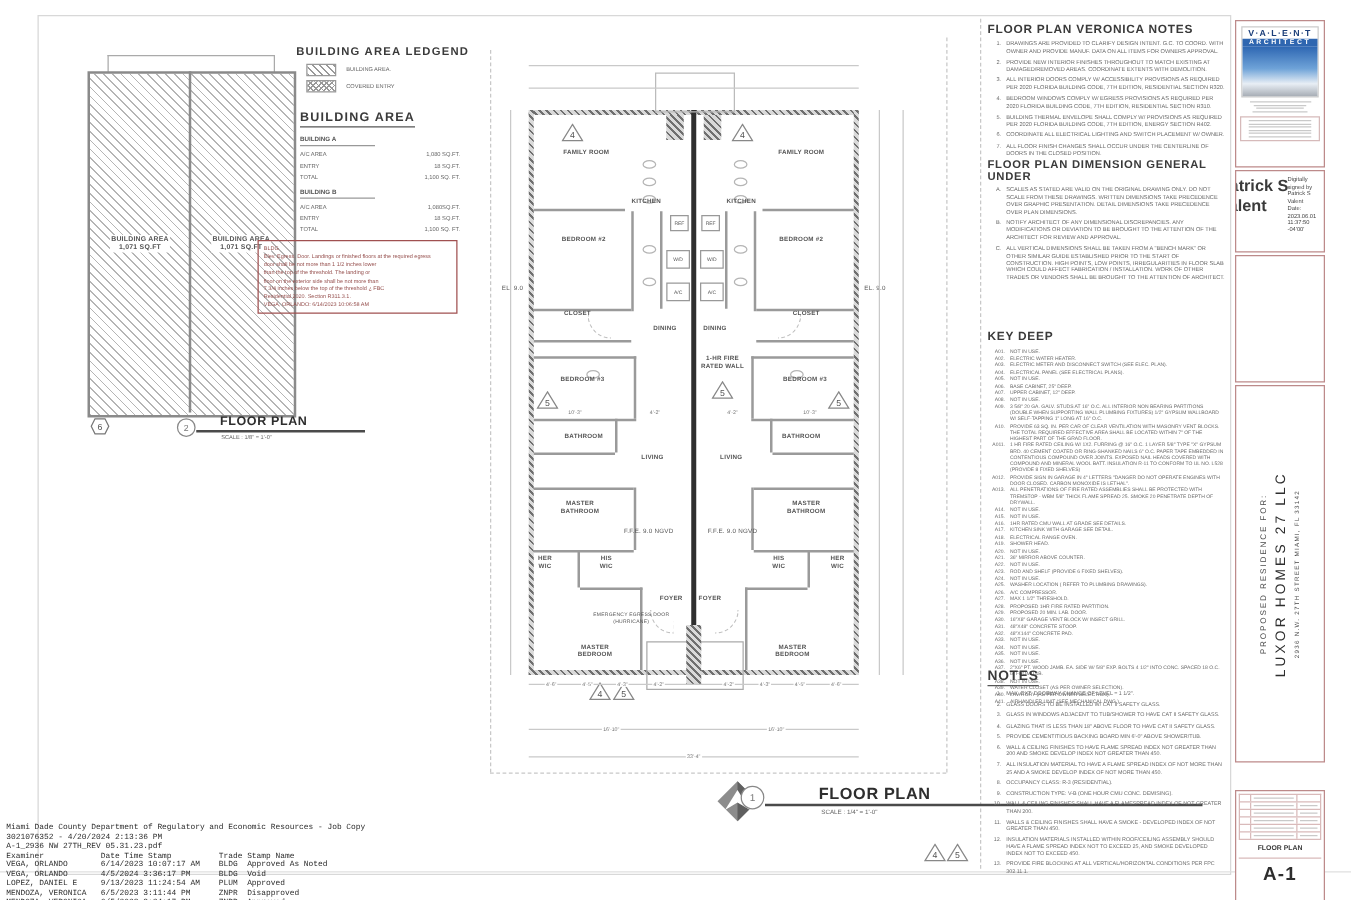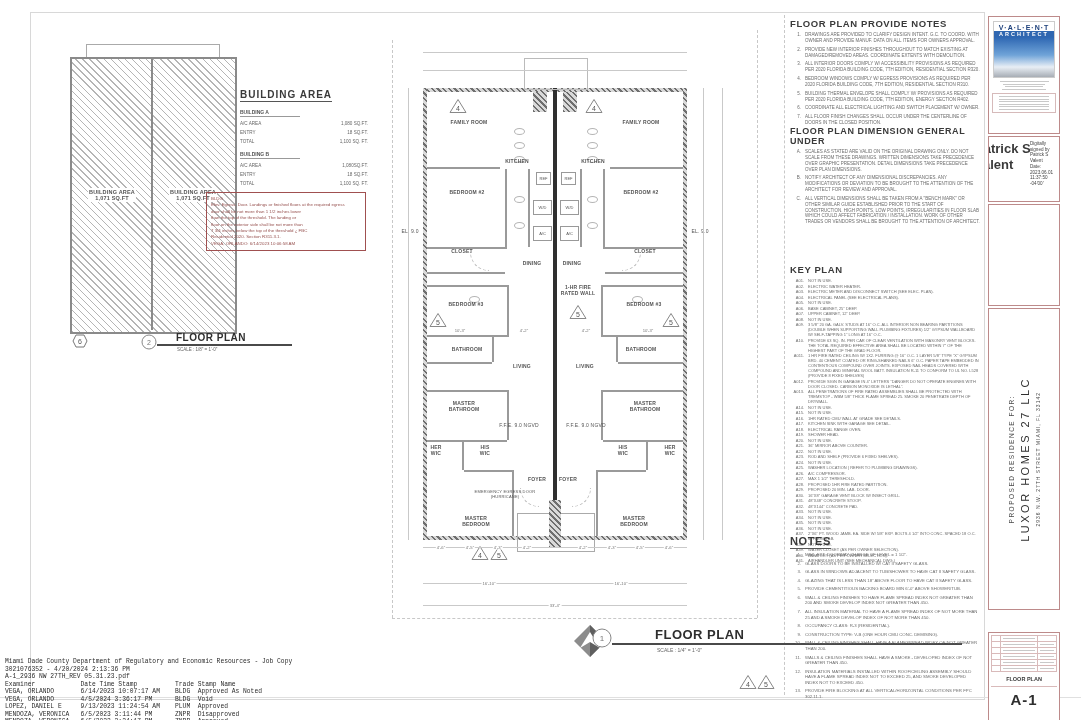--- a/index.html
+++ b/index.html
@@ -73,20 +73,31 @@
   <div class="abs" style="left:151px;top:57px;width:2px;height:273px;background:#8a8a8a;"></div>
   <div class="rl big" style="left:112px;top:195px;background:#fff;padding:1px;">BUILDING AREA
 1,071 SQ.FT</div>
   <div class="rl big" style="left:193px;top:195px;background:#fff;padding:1px;">BUILDING AREA
 1,071 SQ.FT</div>
   <svg class="marker" style="left:80px;top:341px;" width="16" height="14" viewBox="0 0 16 14">
       <polygon points="4,1 12,1 15,7 12,13 4,13 1,7" fill="none" stroke="#777"></polygon>
       <text x="8" y="10" font-size="7" fill="#555" text-anchor="middle">6</text>
     </svg>
 
+  <div class="abs" style="left:237px;top:36px;width:150px;">
+    <div class="sec-title" style="font-size:9px;">BUILDING  AREA  LEDGEND</div>
+    <div class="leg-row" style="margin:5px 0 3px 8px;">
+      <span class="leg-sw" style="width:22px;height:8px;margin-right:8px;background:repeating-linear-gradient(45deg,#999 0 1px,transparent 1px 4px);border:1px solid #999;"></span>
+      <span class="leg-label">BUILDING AREA.</span>
+    </div>
+    <div class="leg-row" style="margin:0 0 0 8px;">
+      <span class="leg-sw" style="width:22px;height:8px;margin-right:8px;background:repeating-linear-gradient(45deg,#999 0 1px,transparent 1px 3px),repeating-linear-gradient(-45deg,#999 0 1px,transparent 1px 3px);border:1px solid #999;"></span>
+      <span class="leg-label">COVERED ENTRY</span>
+    </div>
+  </div>
 
   <div class="abs" style="left:240px;top:84px;width:140px;">
     <div class="sec-title underline" style="font-size:10px;">BUILDING  AREA</div>
     <div>
       <div class="bldg-name">BUILDING A</div>
       <div>
           <div class="tbl-row">
             <span>A/C AREA</span>
             <span>1,080 SQ.FT.</span>
           </div>
@@ -339,21 +350,21 @@
   </svg>
   <svg class="abs" style="left:592px;top:628px;" width="20" height="20">
       <circle cx="10" cy="10" r="9" fill="#fff" stroke="#888"></circle>
       <text x="10" y="13" font-size="8" fill="#777" text-anchor="middle">1</text>
     </svg>
   <div class="abs pt-title" style="left:655px;top:627px;font-size:13px;">FLOOR PLAN</div>
   <div class="pt-rule" style="left:612px;top:643px;width:350px;"></div>
   <div class="abs pt-scale" style="left:657px;top:647px;">SCALE : 1/4" = 1'-0"</div>
 
   <div class="abs notes-col" style="left:790px;top:18px;">
-    <div class="nh">FLOOR PLAN PROVIDE NOTES</div>
+    <div class="nh">FLOOR PLAN VERONICA NOTES</div>
     <div class="gn">
         <div class="ni">
           <span class="nn">1.</span>
           <span class="nt">DRAWINGS ARE PROVIDED TO CLARIFY DESIGN INTENT. G.C. TO COORD. WITH OWNER AND PROVIDE MANUF. DATA ON ALL ITEMS FOR OWNERS APPROVAL.</span>
         </div>
         <div class="ni">
           <span class="nn">2.</span>
           <span class="nt">PROVIDE NEW INTERIOR FINISHES THROUGHOUT TO MATCH EXISTING AT DAMAGED/REMOVED AREAS. COORDINATE EXTENTS WITH DEMOLITION.</span>
         </div>
         <div class="ni">
@@ -392,21 +403,21 @@
         </div>
         <div class="ni">
           <span class="nn">C.</span>
           <span class="nt">ALL VERTICAL DIMENSIONS SHALL BE TAKEN FROM A "BENCH MARK" OR OTHER SIMILAR GUIDE ESTABLISHED PRIOR TO THE START OF CONSTRUCTION. HIGH POINTS, LOW POINTS, IRREGULARITIES IN FLOOR SLAB WHICH COULD AFFECT FABRICATION / INSTALLATION. WORK OF OTHER TRADES OR VENDORS SHALL BE BROUGHT TO THE ATTENTION OF ARCHITECT.</span>
         </div>
       </div>
   </div>
 
 
   <div class="abs notes-col" style="left:790px;top:264px;">
-    <div class="nh">KEY PLAN</div>
+    <div class="nh">KEY DEEP</div>
     <div class="kn">
         <div class="ni">
           <span class="nn">A01.</span>
           <span class="nt">NOT IN USE.</span>
         </div>
         <div class="ni">
           <span class="nn">A02.</span>
           <span class="nt">ELECTRIC WATER HEATER.</span>
         </div>
         <div class="ni">

